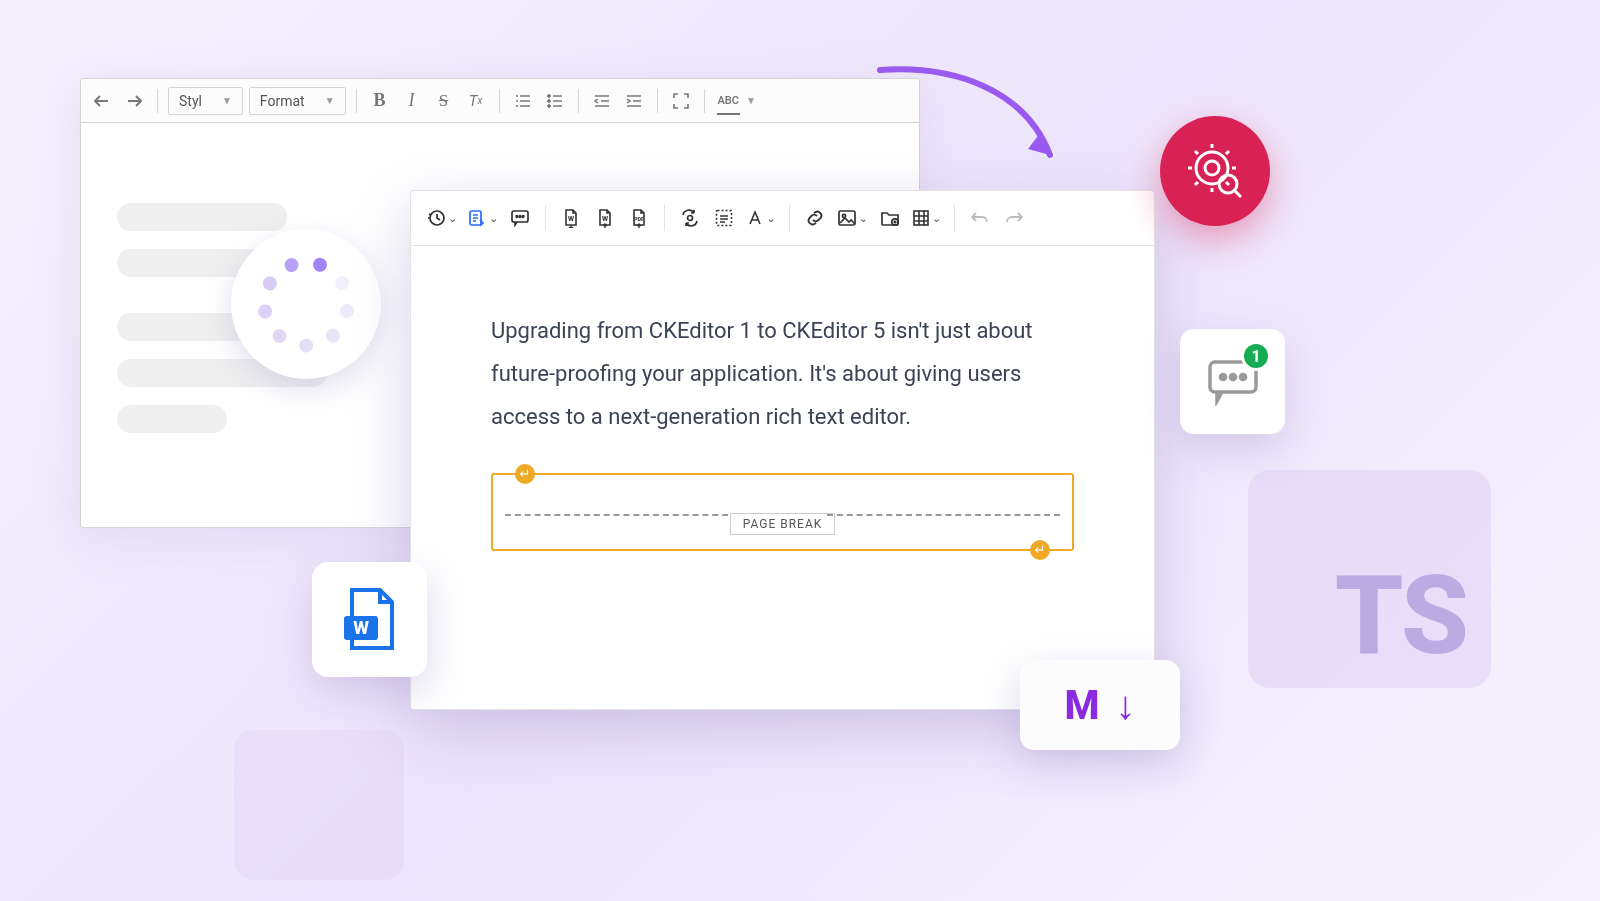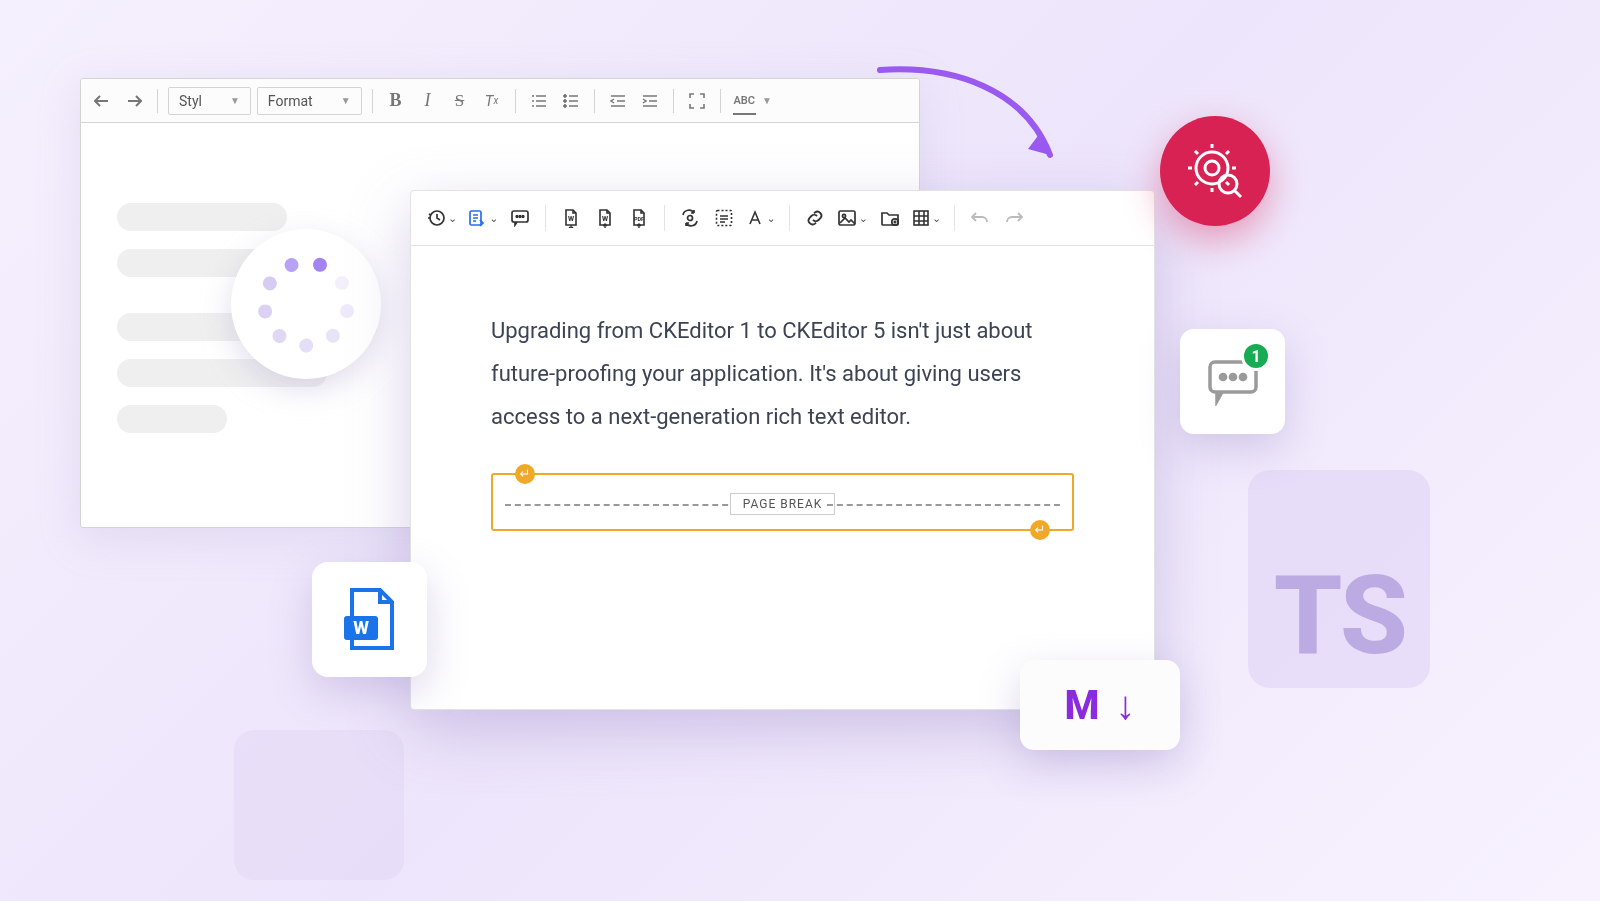--- a/index.html
+++ b/index.html
@@ -2,21 +2,21 @@
 <html><head>
 <meta charset="utf-8">
 <style>
   * { box-sizing: border-box; margin: 0; padding: 0; }
   html, body { width: 1600px; height: 901px; overflow: hidden; font-family: -apple-system, BlinkMacSystemFont, "Segoe UI", Roboto, sans-serif; }
   body { background: linear-gradient(135deg, #f5f0fd 0%, #ede5fb 50%, #f7f2fe 100%); position: relative; }
   .old-editor { position: absolute; left: 80px; top: 78px; width: 840px; height: 450px; background: #fff; border: 1px solid #d4d4d4; border-radius: 3px; box-shadow: 0 10px 40px rgba(180,170,210,.25); overflow: hidden; }
   .old-toolbar { height: 44px; border-bottom: 1px solid #d4d4d4; display: flex; align-items: center; padding: 0 8px; gap: 6px; color: #888; background: #fcfcfc; }
   .old-toolbar .vsep { width: 1px; height: 24px; background: #d4d4d4; margin: 0 4px; }
   .old-toolbar .btn { display: inline-flex; align-items: center; justify-content: center; width: 26px; height: 26px; color: #777; }
-  .old-toolbar .dd { display: inline-flex; align-items: center; gap: 28px; height: 28px; padding: 0 10px; border: 1px solid #d4d4d4; border-radius: 2px; font-size: 14px; color: #555; }
+  .old-toolbar .dd { display: inline-flex; align-items: center; gap: 20px; height: 28px; padding: 0 10px; border: 1px solid #d4d4d4; border-radius: 2px; font-size: 14px; color: #555; }
   .old-toolbar .caret { font-size: 10px; color: #999; }
   .old-body { position: relative; padding: 80px 36px 0; }
   .ph { height: 28px; background: #efefef; border-radius: 14px; margin-bottom: 18px; }
   .ph.w1{width:170px}.ph.w2{width:240px}.ph.w3{width:260px}.ph.w4{width:210px}.ph.w5{width:110px}
   .spinner-card { position:absolute; left:150px; top:106px; width:150px; height:150px; background:#fff; border-radius:50%; box-shadow: 0 10px 30px rgba(180,170,210,.4); display:flex; align-items:center; justify-content:center; }
   .spinner { position:relative; width:82px; height:82px; }
   .spinner span{position:absolute;width:14px;height:14px;border-radius:50%;background:#cfc2f0;left:50%;top:50%;transform-origin:0 0;}
   .new-editor { position:absolute; left:410px; top:190px; width:745px; height:520px; background:#fff; border:1px solid #e3e3e3; border-radius:4px; box-shadow:0 20px 60px rgba(140,120,190,.35); }
   .new-toolbar { height:55px; border-bottom:1px solid #e3e3e3; display:flex; align-items:center; padding:0 12px; gap:4px; }
   .tb { display:inline-flex; align-items:center; justify-content:center; height:34px; min-width:30px; padding:0 3px; color:#333; border-radius:3px; }
@@ -26,28 +26,28 @@
   .tsep { width:1px; height:26px; background:#e3e3e3; margin:0 6px; }
   .content { padding: 64px 80px 0; color:#2b2f3d; }
   .content h2 { font-size:40px; font-weight:700; color:#1f2736; margin-bottom:28px; }
   .content p { font-size:22px; line-height:1.95; color:#3c4353; font-weight:400; }
   .page-break-wrap { margin:34px 0 0; border:2px solid #f0a827; border-radius:3px; padding:18px 12px 14px; position:relative; }
   .pb-handle { position:absolute; width:20px; height:20px; background:#f0a827; border-radius:50%; display:flex; align-items:center; justify-content:center; color:#fff; font-size:13px; }
   .pb-handle.tl{left:22px;top:-11px}.pb-handle.br{right:22px;bottom:-11px}
   .pb-line { position:relative; text-align:center; }
   .pb-line::before, .pb-line::after { content:""; position:absolute; top:50%; width:42%; border-top:2px dashed #999; }
   .pb-line::before{left:0}.pb-line::after{right:0}
-  .pb-label { display:inline-block; padding:3px 12px; font-size:12px; letter-spacing:1px; color:#555; background:#fff; border:1px solid #ccc; position:relative; }
+  .pb-label { display:inline-block; padding:3px 12px; font-size:12px; letter-spacing:1px; color:#555; background:#fff; border:1px solid #ccc; position:relative;margin-top:20px; }
   .arrow { position:absolute; left:875px; top:60px; width:200px; height:120px; color:#9a5af0; }
   .gear-circle { position:absolute; left:1160px; top:116px; width:110px; height:110px; background:#d92254; border-radius:50%; display:flex; align-items:center; justify-content:center; color:#fff; box-shadow:0 14px 36px rgba(217,34,84,.4); }
   .comment-card { position:absolute; left:1180px; top:329px; width:105px; height:105px; background:#fff; border-radius:14px; box-shadow:0 14px 40px rgba(140,120,190,.3); display:flex; align-items:center; justify-content:center; }
   .comment-card .badge { position:absolute; right:14px; top:12px; width:30px; height:30px; background:#17ab53; color:#fff; border-radius:50%; font-weight:700; display:flex; align-items:center; justify-content:center; font-size:16px; border:3px solid #fff;}
   .word-card { position:absolute; left:312px; top:562px; width:115px; height:115px; background:#fff; border-radius:16px; box-shadow:0 14px 40px rgba(140,120,190,.3); display:flex; align-items:center; justify-content:center; }
   .md-card { position:absolute; left:1020px; top:660px; width:160px; height:90px; background:#fcfcfc; border-radius:14px; box-shadow:0 14px 40px rgba(140,120,190,.3); display:flex; align-items:center; justify-content:center; gap:16px; color:#8a2be2; font-weight:800; font-size:40px; }
-  .ts-card { position:absolute; left:1248px; top:470px; width:182px; height:218px; background:rgba(222,210,245,.55); border-radius:22px; display:flex; align-items:flex-end; justify-content:flex-end; padding:0 24px 8px 0; color:rgba(185,168,225,.95); font-weight:800; font-size:110px; letter-spacing:-2px;}
+  .ts-card { position:absolute; left:1248px; top:470px; width:243px; height:218px; background:rgba(222,210,245,.55); border-radius:22px; display:flex; align-items:flex-end; justify-content:flex-end; padding:0 24px 8px 0; color:rgba(185,168,225,.95); font-weight:800; font-size:110px; letter-spacing:-2px;}
   .ghost-card { position:absolute; left:234px; top:730px; width:170px; height:150px; background:rgba(222,210,245,.4); border-radius:20px; }
 </style>
 </head>
 <body>
 
 <div class="old-editor">
   <div class="old-toolbar">
     <span class="btn">
         <svg width="16" height="12" viewBox="0 0 16 12">
           <path d="M6 1 L1 6 L6 11 M1 6 H14" fill="none" stroke="currentColor" stroke-width="2"></path>

